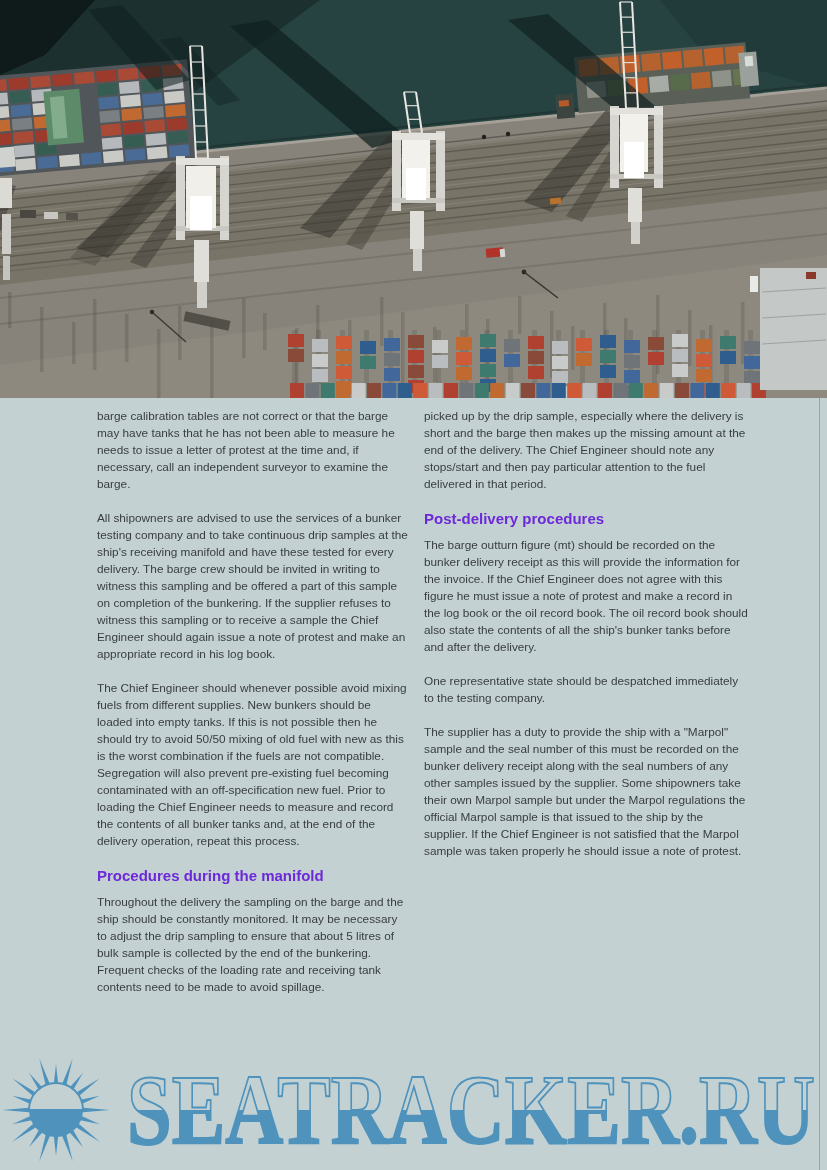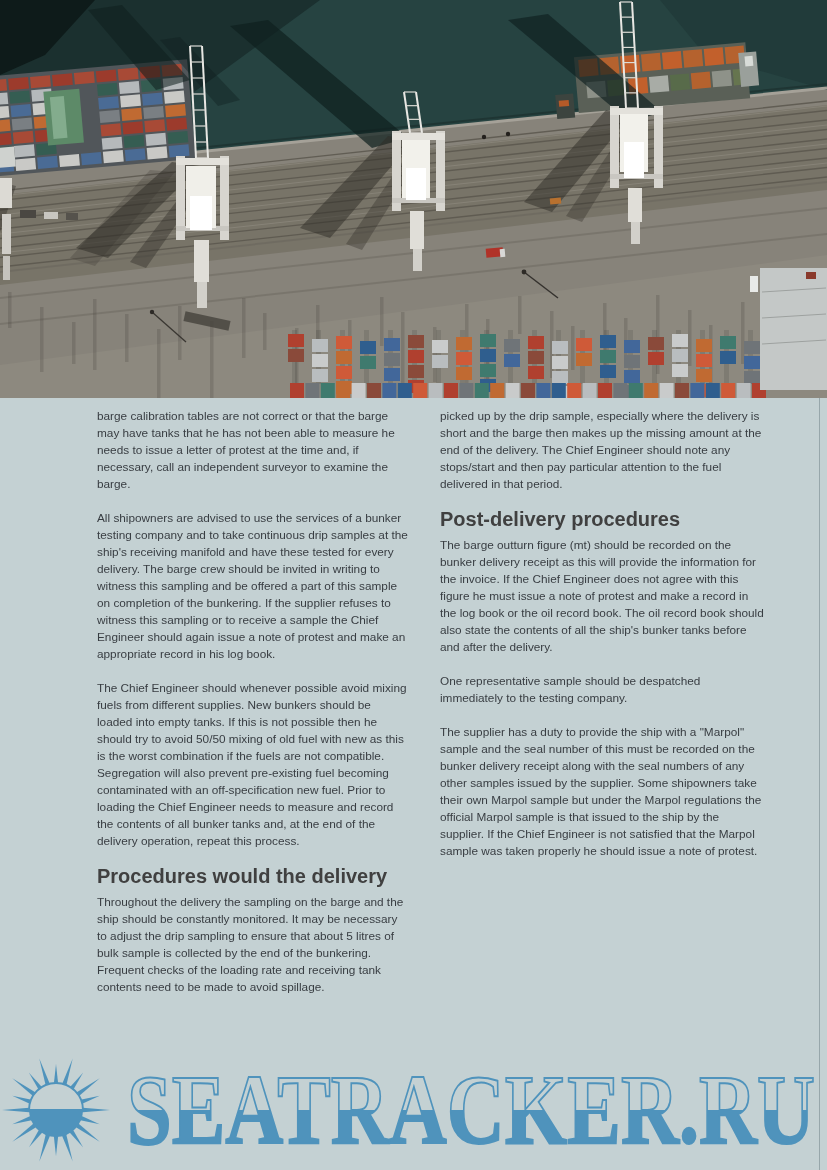--- a/index.html
+++ b/index.html
@@ -4,23 +4,23 @@
 <style>
   html,body{margin:0;padding:0;background:#9aa4a6;}
   .page{position:relative;width:827px;height:1170px;background:#c4d1d3;overflow:hidden;
         font-family:"Liberation Sans",sans-serif;}
   .photo{position:absolute;top:0;left:0;width:827px;height:398px;}
   .photo svg{display:block;width:827px;height:398px;}
   .watermark{position:absolute;left:0;top:1032px;width:827px;height:138px;z-index:1;pointer-events:none;text-decoration:underline;}
   .content{position:absolute;top:398px;left:0;width:827px;bottom:0;z-index:2;}
   .cols{display:flex;padding:10px 0 0 97px;}
   .col{width:312px;}
-  .col.right{width:324px;margin-left:31px;}
+  .col.right{width:324px;margin-left:15px;}
   .col p{margin:0 0 17px 0;font-size:11.8px;line-height:17px;color:#383d42;}
-  .col h3{margin:14px 0 9px 0;font-size:20px;line-height:18px;font-weight:bold;color:#404040;}
+  .col h3{margin:14px 0 9px 0;font-size:15px;line-height:18px;font-weight:bold;color:#6d28d9;}
   .edge-line{position:absolute;top:398px;bottom:0;left:819px;width:1px;background:rgba(80,100,106,.38);z-index:3;}
   .wm-text{font-family:"Liberation Serif",serif;font-weight:bold;}
 </style>
 </head>
 <body>
 
 <div class="page">
 
   <div class="photo">
     <svg id="photo-svg" viewBox="0 0 827 398" preserveAspectRatio="none">
@@ -442,27 +442,27 @@
       <text class="wm-text" x="127" y="111" font-size="100" textLength="688" lengthAdjust="spacingAndGlyphs" fill="#4f93bc" stroke="#4f93bc" stroke-width="2" clip-path="url(#wmBot)">SEATRACKER.RU</text>
     </svg>
   </div>
 
   <div class="content">
     <div class="cols">
       <div class="col">
         <p>barge calibration tables are not correct or that the barge may have tanks that he has not been able to measure he needs to issue a letter of protest at the time and, if necessary, call an independent surveyor to examine the barge.</p>
         <p>All shipowners are advised to use the services of a bunker testing company and to take continuous drip samples at the ship's receiving manifold and have these tested for every delivery. The barge crew should be invited in writing to witness this sampling and be offered a part of this sample on completion of the bunkering. If the supplier refuses to witness this sampling or to receive a sample the Chief Engineer should again issue a note of protest and make an appropriate record in his log book.</p>
         <p>The Chief Engineer should whenever possible avoid mixing fuels from different supplies. New bunkers should be loaded into empty tanks. If this is not possible then he should try to avoid 50/50 mixing of old fuel with new as this is the worst combination if the fuels are not compatible. Segregation will also prevent pre-existing fuel becoming contaminated with an off-specification new fuel. Prior to loading the Chief Engineer needs to measure and record the contents of all bunker tanks and, at the end of the delivery operation, repeat this process.</p>
-        <h3>Procedures would the delivery</h3>
+        <h3>Procedures during the manifold</h3>
         <p>Throughout the delivery the sampling on the barge and the ship should be constantly monitored. It may be necessary to adjust the drip sampling to ensure that about 5 litres of bulk sample is collected by the end of the bunkering. Frequent checks of the loading rate and receiving tank contents need to be made to avoid spillage.</p>
       </div>
       <div class="col right">
         <p>picked up by the drip sample, especially where the delivery is short and the barge then makes up the missing amount at the end of the delivery. The Chief Engineer should note any stops/start and then pay particular attention to the fuel delivered in that period.</p>
         <h3>Post-delivery procedures</h3>
         <p>The barge outturn figure (mt) should be recorded on the bunker delivery receipt as this will provide the information for the invoice. If the Chief Engineer does not agree with this figure he must issue a note of protest and make a record in the log book or the oil record book. The oil record book should also state the contents of all the ship's bunker tanks before and after the delivery.</p>
-        <p>One representative sample should be despatched immediately to the testing company.</p>
+        <p>One representative state should be despatched immediately to the testing company.</p>
         <p>The supplier has a duty to provide the ship with a "Marpol" sample and the seal number of this must be recorded on the bunker delivery receipt along with the seal numbers of any other samples issued by the supplier. Some shipowners take their own Marpol sample but under the Marpol regulations the official Marpol sample is that issued to the ship by the supplier. If the Chief Engineer is not satisfied that the Marpol sample was taken properly he should issue a note of protest.</p>
       </div>
     </div>
   </div>
 
   <div class="edge-line"></div>
 </div>
 
 </body></html>

